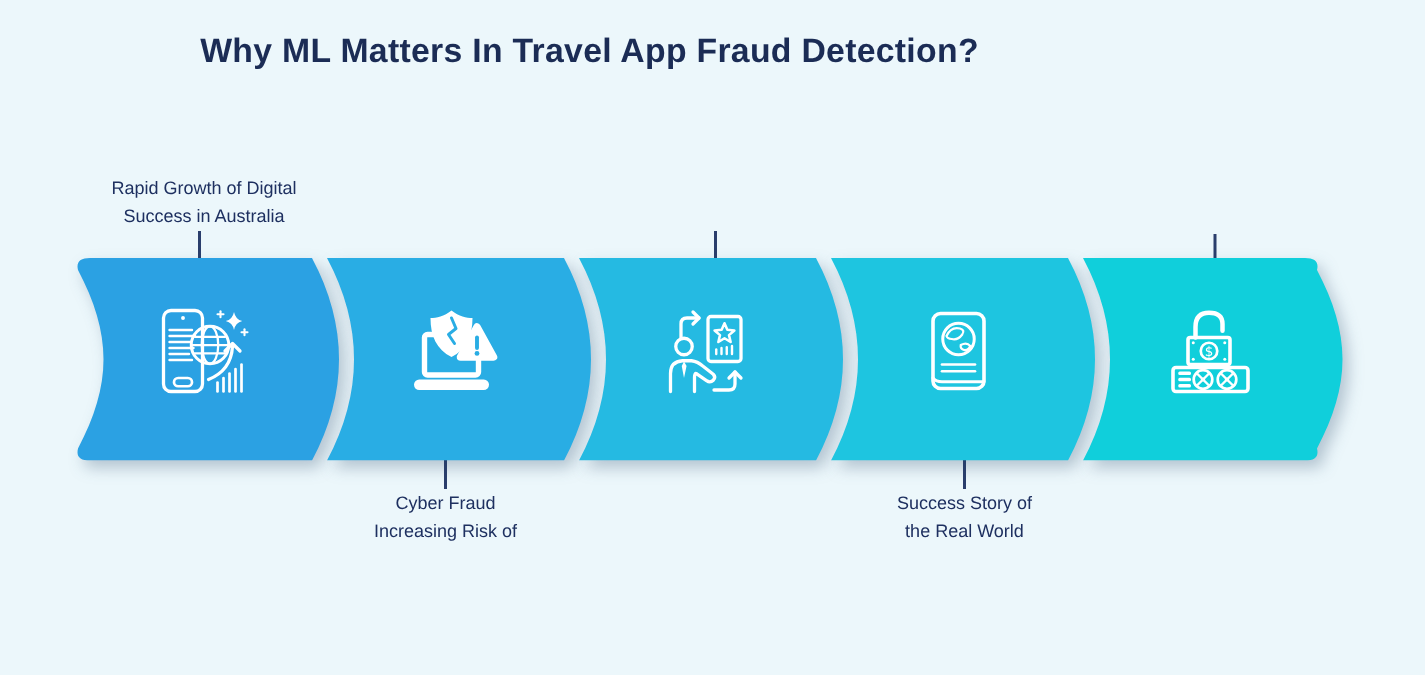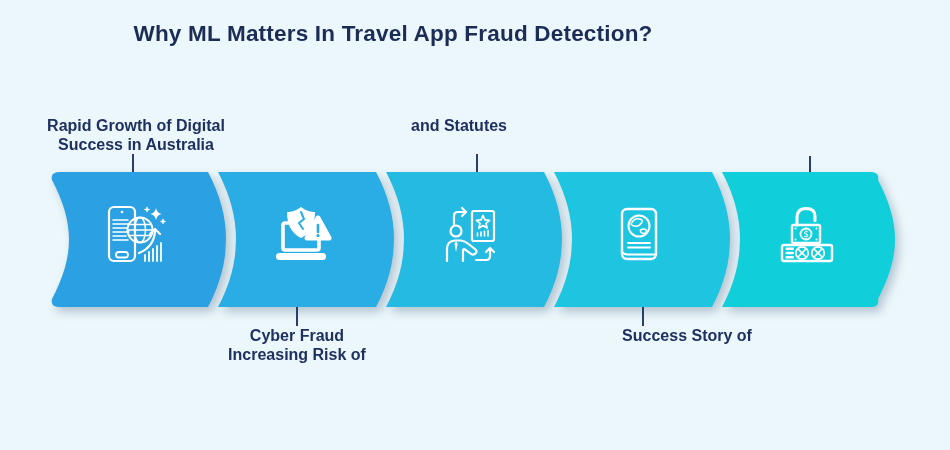--- a/index.html
+++ b/index.html
@@ -10,27 +10,27 @@
     overflow:hidden;
   }
   .canvas{position:relative;width:786px;height:450px;}
   .title{
     position:absolute;top:21px;left:50%;transform:translateX(-50%);
     font-size:22.5px;font-weight:800;color:#1B2C55;
     white-space:nowrap;letter-spacing:.2px;
   }
   .step-label{
     position:absolute;transform:translateX(-50%);
-    font-size:16px;font-weight:700;color:#1E3060;
+    font-size:12px;font-weight:400;color:#1E3060;
     text-align:center;line-height:19px;white-space:nowrap;
   }
   .lbl1{left:136px;top:116px;}
   .lbl2{left:297px;top:326px;}
   .lbl3{left:459px;top:116px;}
-  .lbl4{left:643px;top:326px;margin-left:44px;}
+  .lbl4{left:643px;top:326px;}
   .lbl5{left:799px;top:118px;}
   .connector{position:absolute;width:2px;background:#2A3E6C;}
   .c1{left:132px;top:154px;height:19px;}
   .c2{left:296px;top:306px;height:20px;}
   .c3{left:476px;top:154px;height:19px;}
   .c4{left:642px;top:306px;height:20px;}
   .c5{left:809px;top:156px;height:17px;}
   .segment{position:absolute;top:172px;width:190px;height:135px;}
   .seg1{left:50px;} .seg2{left:218px;} .seg3{left:386px;} .seg4{left:554px;} .seg5{left:722px;}
   .segment .shape{
@@ -44,31 +44,31 @@
 
 <div class="canvas">
 
   <div class="title">Why ML Matters In Travel App Fraud Detection?</div>
 
   <div class="step-label lbl1">
     <div>Rapid Growth of Digital</div>
     <div>Success in Australia</div>
   </div>
   <div class="step-label lbl3">
-    <div>and Statutes</div>
   </div>
   <div class="step-label lbl5">
   </div>
 
   <div class="step-label lbl2">
     <div>Cyber Fraud</div>
     <div>Increasing Risk of</div>
   </div>
   <div class="step-label lbl4">
     <div>Success Story of</div>
+    <div>the Real World</div>
   </div>
 
   <div class="connector c1"></div>
   <div class="connector c2"></div>
   <div class="connector c3"></div>
   <div class="connector c4"></div>
   <div class="connector c5"></div>
 
   <div class="segment seg1">
     <svg class="shape" width="190" height="135" viewBox="0 0 190 135">

